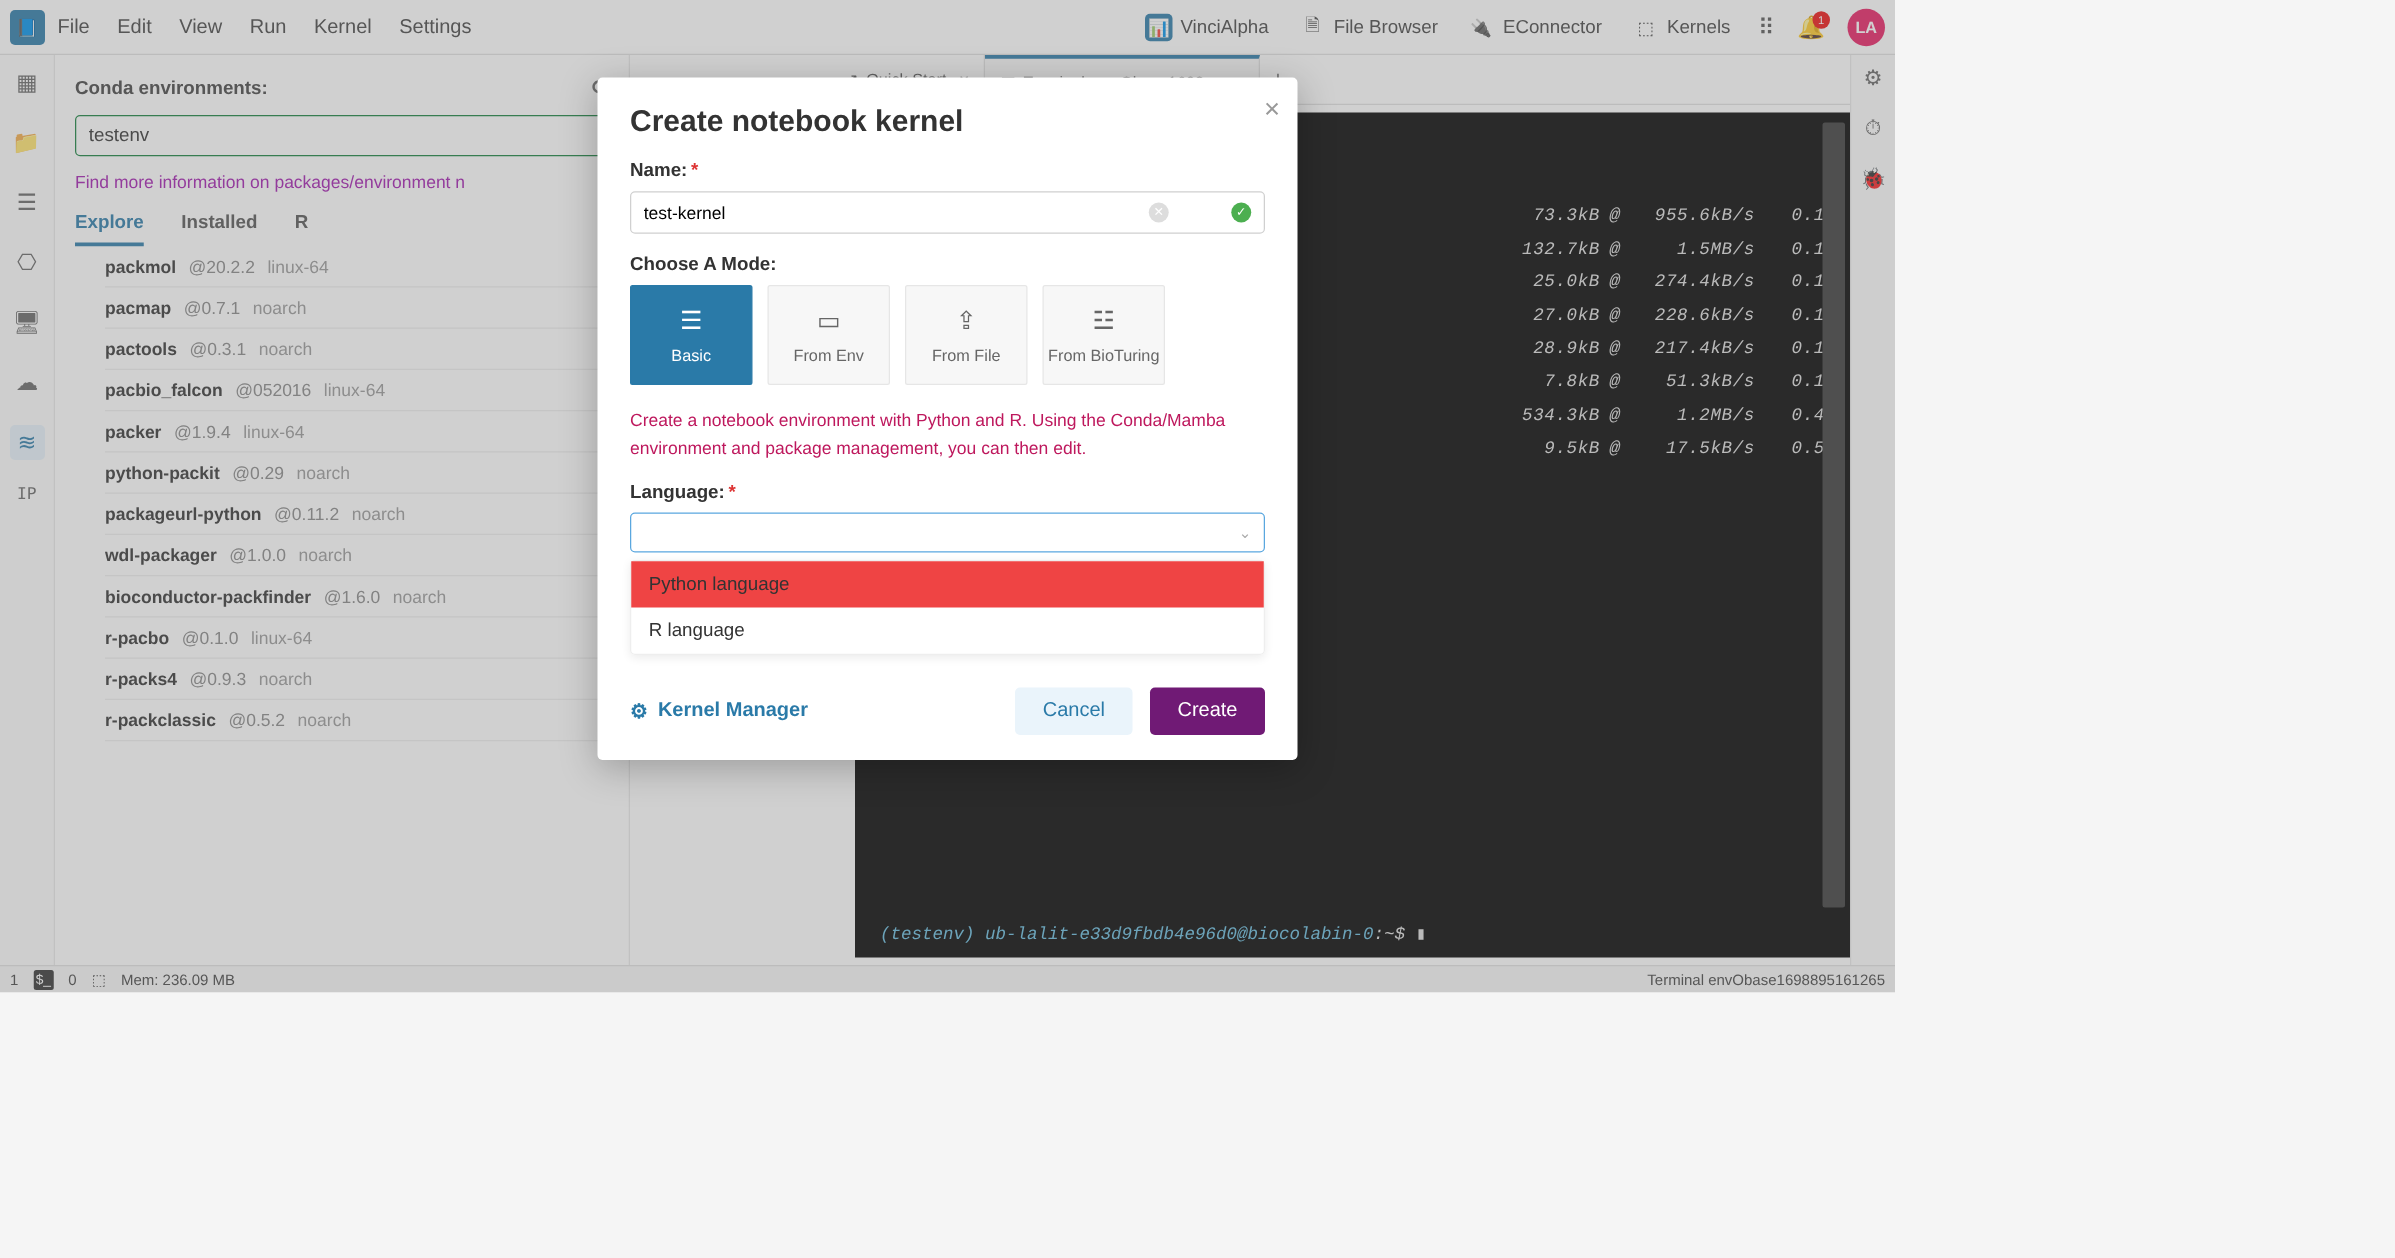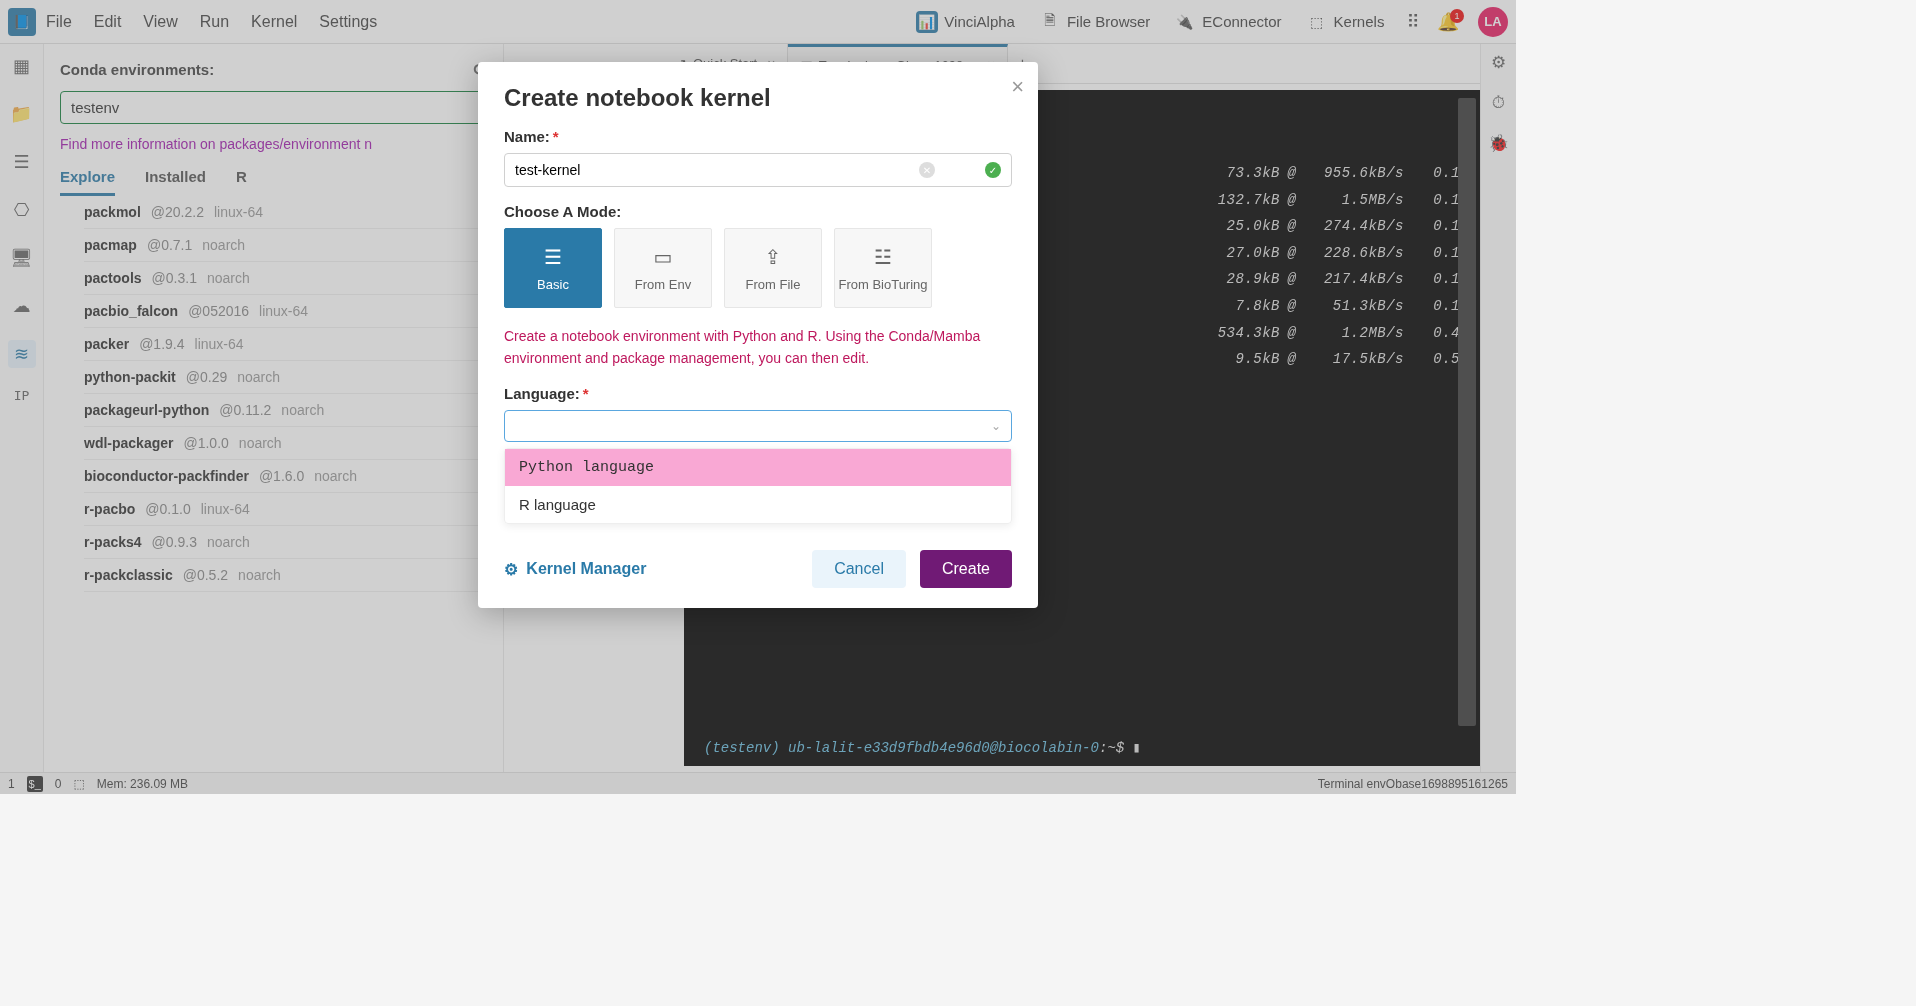--- a/index.html
+++ b/index.html
@@ -82,21 +82,21 @@
 .modal .input .ok { width:16px;height:16px;border-radius:50%;background:#4caf50;color:#fff;font-size:10px;display:flex;align-items:center;justify-content:center; }
 .modal .modes { display:flex; gap:12px; }
 .modal .mode { flex:0 0 98px; height:80px; border:1px solid #e6e6e6; background:#f7f7f7; display:flex; flex-direction:column; align-items:center; justify-content:center; gap:8px; font-size:13px; color:#666; border-radius:2px; cursor:pointer; }
 .modal .mode.active { background:#2a7aa8; color:#fff; border-color:#2a7aa8;}
 .modal .mode .mi { font-size:20px; }
 .modal .desc { font-size:14px; color:#be185d; line-height:1.55; margin-top:18px; }
 .modal .select { border:1px solid #5aa7df; border-radius:4px; height:32px; position:relative; display:flex;align-items:center; padding:0 10px; }
 .modal .select .chev { position:absolute; right:10px; color:#aaa; font-size:12px; }
 .modal .dropdown { border:1px solid #eee; box-shadow:0 2px 8px rgba(0,0,0,0.08); border-radius:4px; margin-top:6px; }
 .modal .dropdown .opt { padding:10px 14px; font-size:15px; cursor:pointer; }
-.modal .dropdown .opt.hover { background:#f9a8d4;font-family:Liberation Mono, monospace; }
+.modal .dropdown .opt.hover { background:#ef4444; }
 .modal .footer { display:flex; align-items:center; margin-top:26px; }
 .modal .kmgr { display:flex; align-items:center; gap:8px; color:#2a7aa8; font-weight:600; font-size:16px; cursor:pointer; }
 .modal .btns { margin-left:auto; display:flex; gap:14px; }
 .modal .btn { padding: 10px 22px; border-radius:4px; font-size:16px; cursor:pointer; border:none; }
 .modal .btn.cancel { background:#eaf4fb; color:#2a7aa8; }
 .modal .btn.create { background:#701a75; color:#fff; }
 </style>
 </head>
 <body>
 

